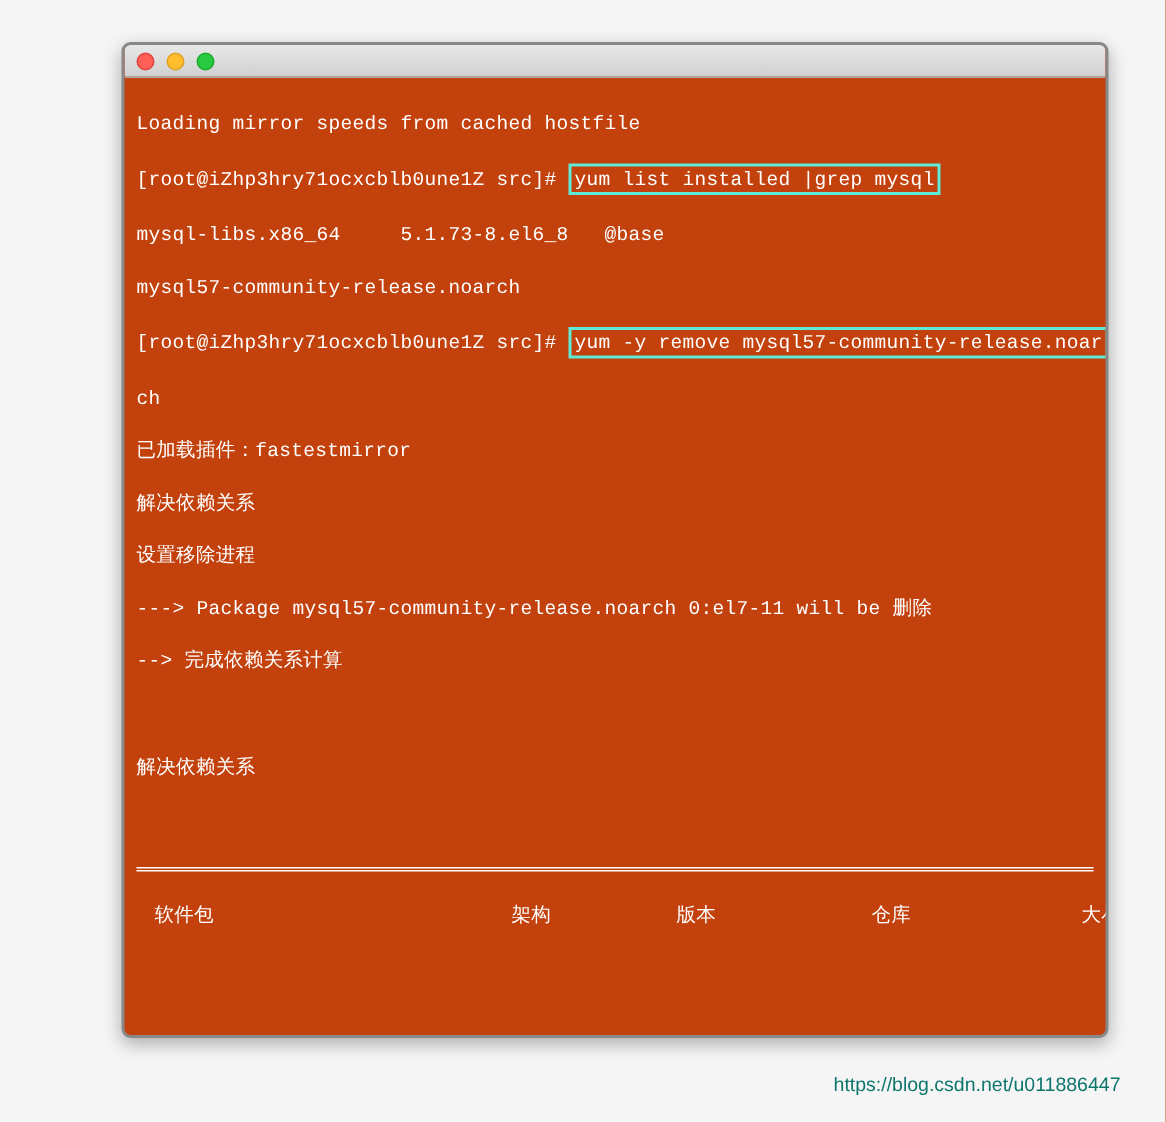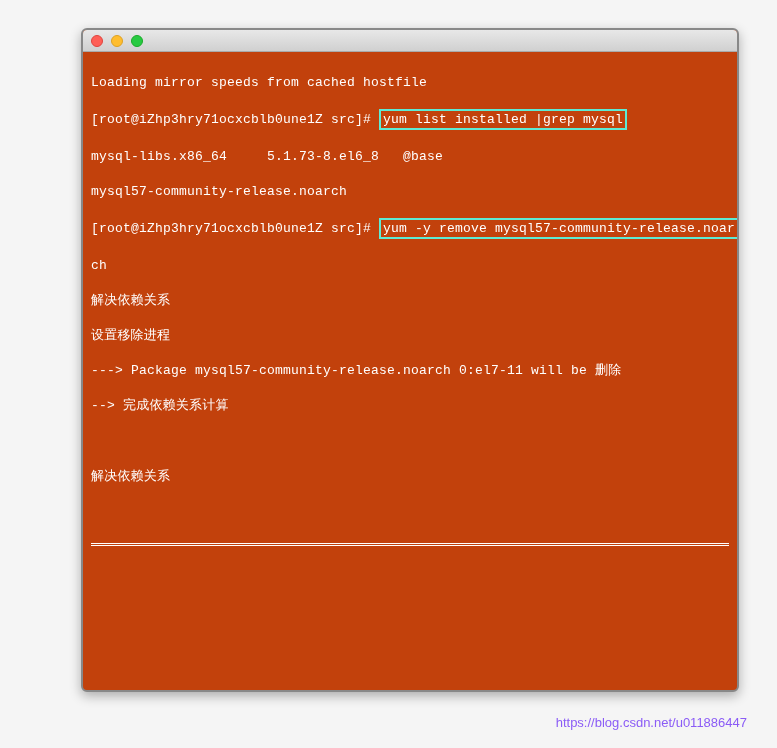--- a/index.html
+++ b/index.html
@@ -74,49 +74,57 @@
     }
     .h1 { flex: 0 0 250px; padding-left: 12px;}
     .h2 { flex: 0 0 110px; }
     .h3 { flex: 0 0 130px; }
     .h4 { flex: 0 0 140px; }
     .h5 { flex: 1; text-align: right; padding-right: 12px;}
     .watermark {
       position: absolute;
       bottom: 18px;
       right: 30px;
-      color: #8b5cf6;
+      color: #0f766e;
       font-family: Arial, sans-serif;
       font-size: 13px;
     }
   </style>
 </head>
 <body>
 
 <div class="window">
   <div class="titlebar">
     <div class="traffic-light red"></div>
     <div class="traffic-light yellow"></div>
     <div class="traffic-light green"></div>
   </div>
   <div class="terminal">
 <span class="line">Loading mirror speeds from cached hostfile</span>
 <span class="line"><span>[root@iZhp3hry71ocxcblb0une1Z src]# </span><span class="highlight">yum list installed |grep mysql</span></span>
 <span class="line">mysql-libs.x86_64     5.1.73-8.el6_8   @base</span>
 <span class="line">mysql57-community-release.noarch</span>
 <span class="line"><span>[root@iZhp3hry71ocxcblb0une1Z src]# </span><span class="highlight">yum -y remove mysql57-community-release.noar</span></span>
 <span class="line">ch</span>
+<span class="line">已加载插件：fastestmirror</span>
 <span class="line">解决依赖关系</span>
 <span class="line">设置移除进程</span>
 <span class="line">---&gt; Package mysql57-community-release.noarch 0:el7-11 will be 删除</span>
 <span class="line">--&gt; 完成依赖关系计算</span>
 <div class="blank"></div>
 <span class="line">解决依赖关系</span>
 <div class="blank"></div>
 <div class="dblline"></div>
+<div class="row">
+  <span class="h1">软件包</span>
+  <span class="h2">架构</span>
+  <span class="h3">版本</span>
+  <span class="h4">仓库</span>
+  <span class="h5">大小</span>
+</div>
 
 
 
 
 
 
 
 
 
 

